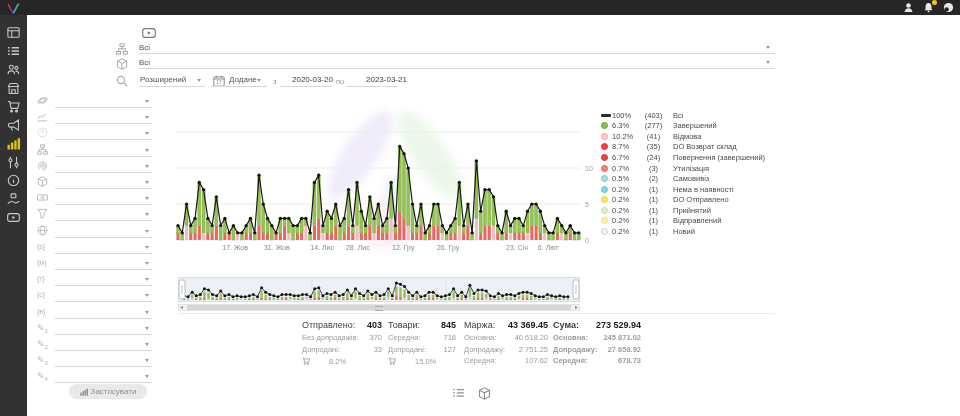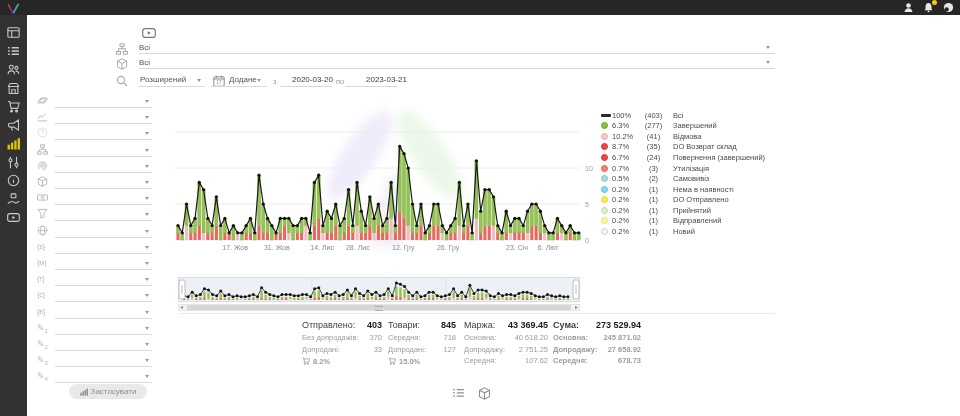--- a/index.html
+++ b/index.html
@@ -35,21 +35,21 @@
   .ldot{width:7px;height:7px;border-radius:50%;box-sizing:border-box;flex:0 0 7px;}
   .lline{width:10px;height:2.5px;border-radius:1px;background:#2b2b2b;flex:0 0 10px;margin-right:-3px;}
   .lpct{width:28px;margin-left:4px;}
   .lcnt{width:27px;text-align:center;}
   .llab{margin-left:6px;white-space:nowrap;}
   
   .scol{position:absolute;top:320px;}
   .strow{display:flex;justify-content:space-between;font-size:9px;color:#3f3f3f;height:13px;}
   .strow b{color:#1b1b1b;}
   .ssub{display:flex;justify-content:space-between;font-size:7.5px;color:#9c9c9c;height:11.5px;}
-  .sups{display:flex;align-items:center;gap:3px;font-size:7.5px;color:#9c9c9c;height:11.5px;font-weight:bold;}
+  .sups{display:flex;align-items:center;gap:19px;font-size:7.5px;color:#9c9c9c;height:11.5px;}
   .sups svg{width:8px;height:8px;}
   
   .sbar{position:absolute;left:178px;top:304px;width:402px;height:7px;background:#f3f3f3;border:1px solid #e4e4e4;box-sizing:border-box;}
   .sbar .thumb{position:absolute;left:8px;right:8px;top:0;bottom:0;background:#d6d6d6;}
   .sbar .arr{position:absolute;top:-1px;font-size:6px;line-height:7px;color:#8a8a8a;}
   .sbar .grip{position:absolute;left:50%;top:1px;margin-left:-4px;width:8px;height:3px;border-top:1px solid #aaa;border-bottom:1px solid #aaa;}
   .toggle{position:absolute;width:13px;height:13px;color:#8f8f8f;}
   .toggle svg{width:13px;height:13px;}
 </style>
 </head>

